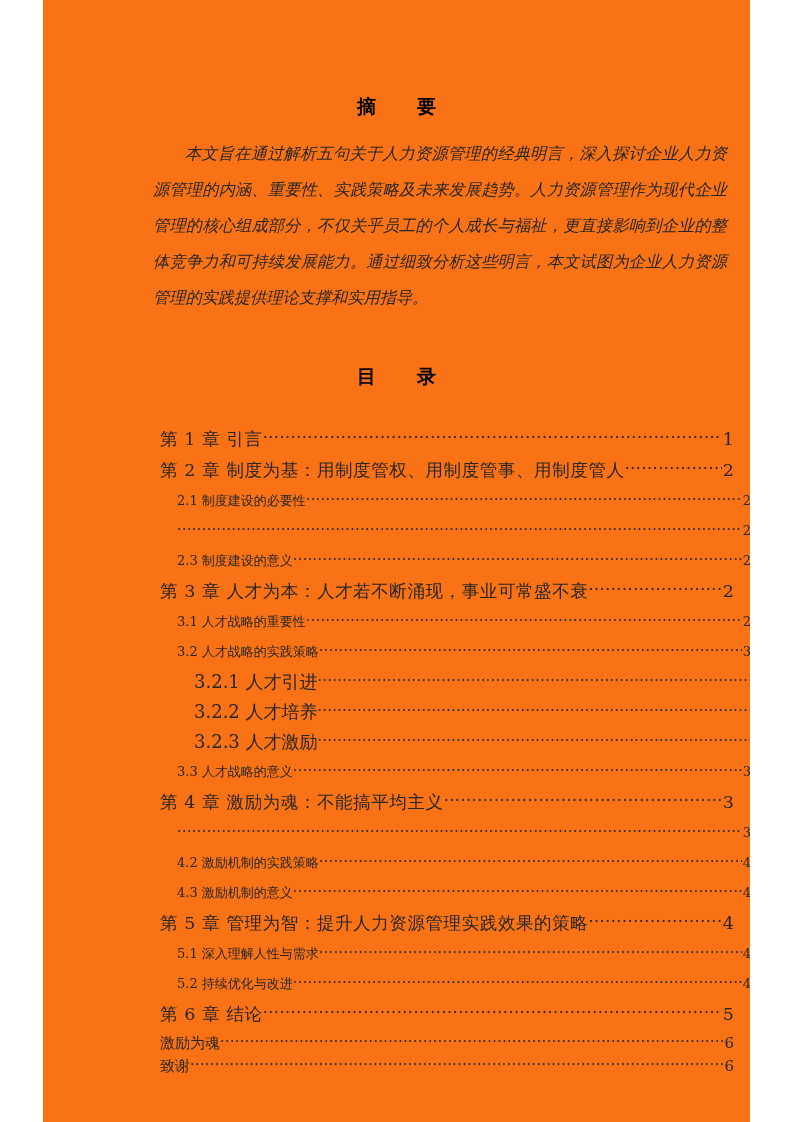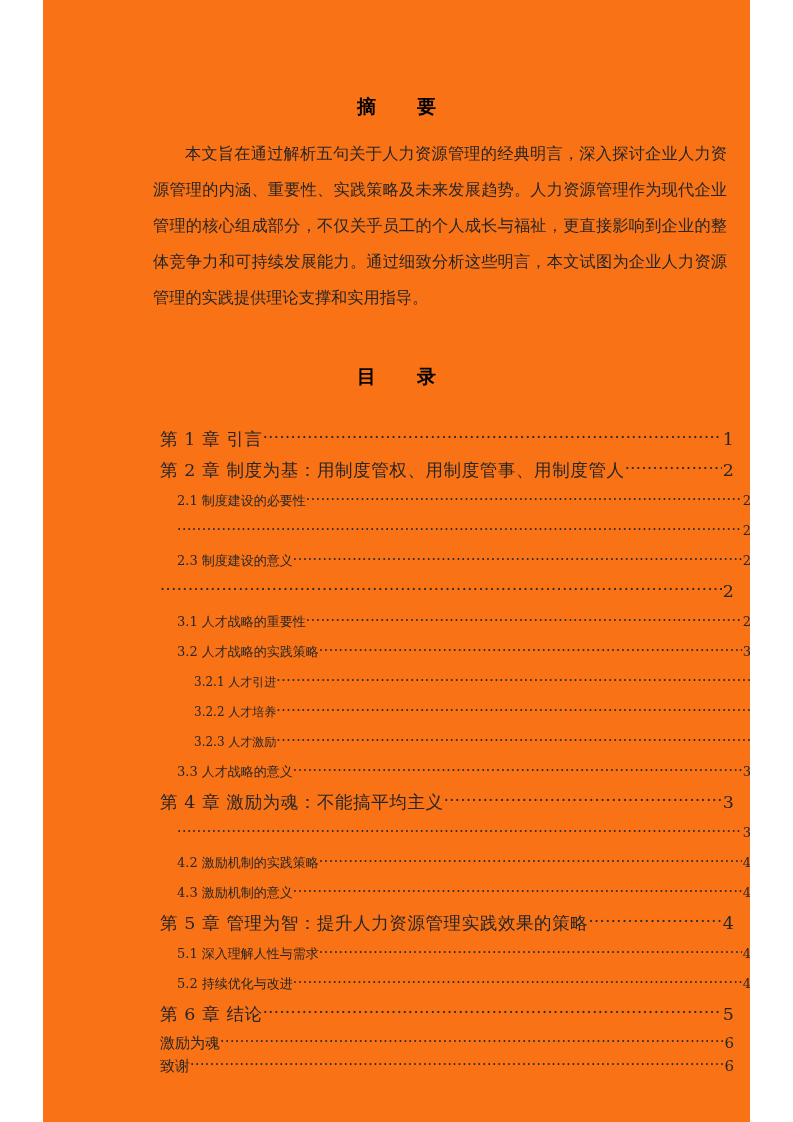--- a/index.html
+++ b/index.html
@@ -36,20 +36,21 @@
     position: absolute;
     left: 110px;
     top: 136px;
     width: 574px;
     font-size: 16.2px;
     line-height: 36px;
     text-align: justify;
     text-justify: inter-ideograph;
     text-indent: 32px;
     color: #262626;
+    font-style: italic;
   }
 
   
   #toc {
     position: absolute;
     left: 110px;
     top: 424px;
     width: 574px;
   }
   .toc-entry {
@@ -91,21 +92,21 @@
   
   .lvl2 {
     font-size: 13px;
     line-height: 30px;
     padding-left: 24px;
   }
   .lvl2 .toc-dots { font-size: 14px; }
 
   
   .lvl3 {
-    font-size: 12px;
+    font-size: 18px;
     line-height: 30px;
     padding-left: 41px;
   }
   .lvl3 .toc-dots { font-size: 14px; }
 
   
   .lvlb {
     font-size: 15px;
     line-height: 23px;
     padding-left: 7px;
@@ -144,20 +145,21 @@
       <div class="toc-entry lvl2">
         <span class="toc-dots"></span>
         <span class="toc-page">2</span>
       </div>
       <div class="toc-entry lvl2">
         <span class="toc-text">2.3 制度建设的意义 </span>
         <span class="toc-dots"></span>
         <span class="toc-page">2</span>
       </div>
       <div class="toc-entry lvl1">
+        <span class="toc-text">第 3 章  人才为本：人才若不断涌现，事业可常盛不衰 </span>
         <span class="toc-dots"></span>
         <span class="toc-page">2</span>
       </div>
       <div class="toc-entry lvl2">
         <span class="toc-text">3.1  人才战略的重要性 </span>
         <span class="toc-dots"></span>
         <span class="toc-page">2</span>
       </div>
       <div class="toc-entry lvl2">
         <span class="toc-text">3.2  人才战略的实践策略 </span>

